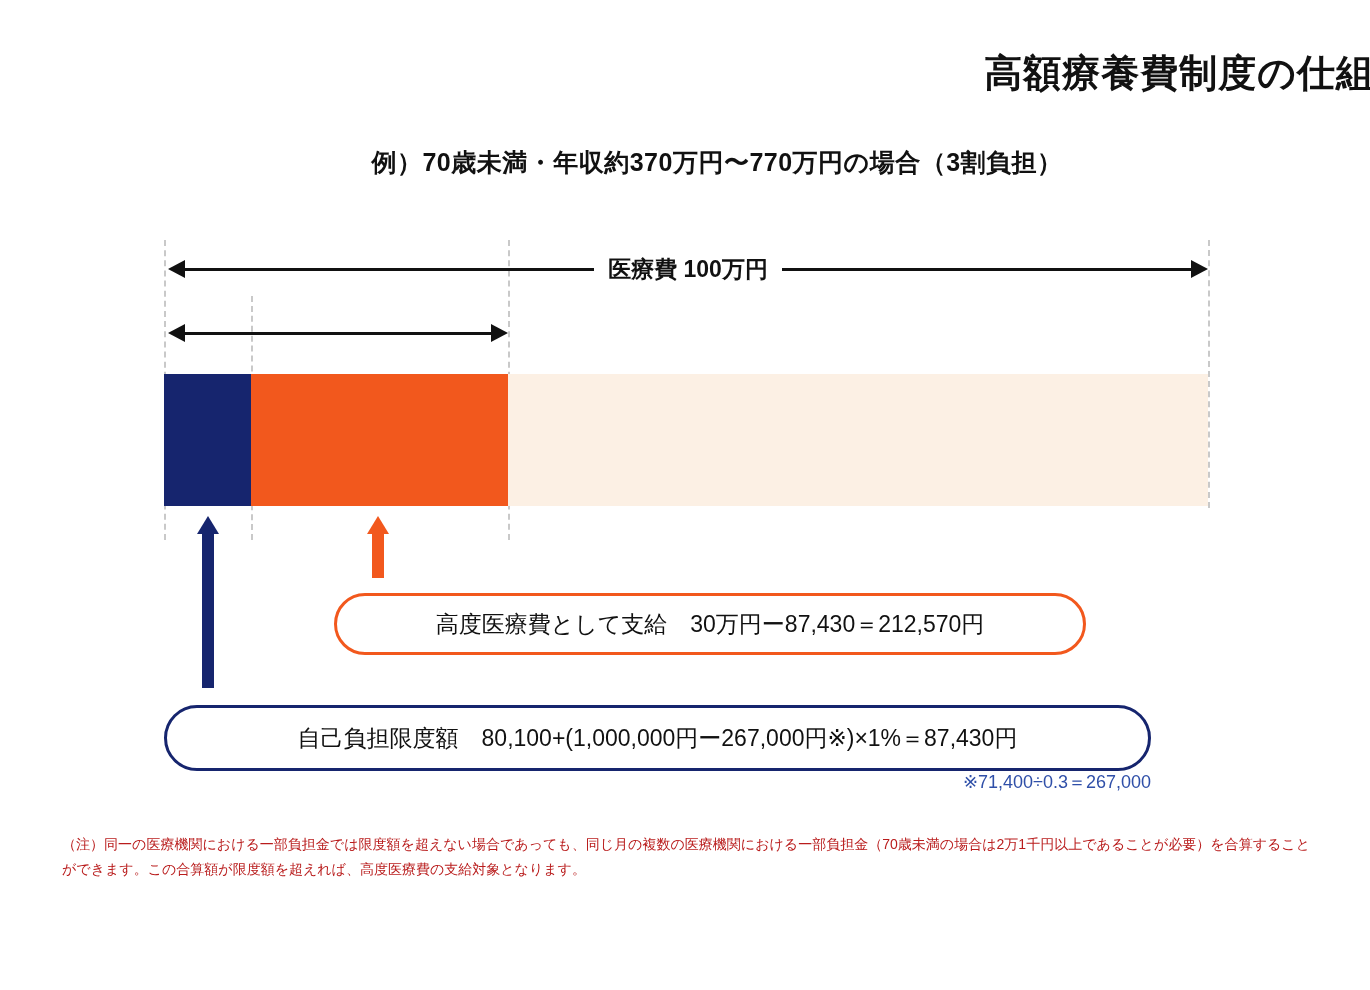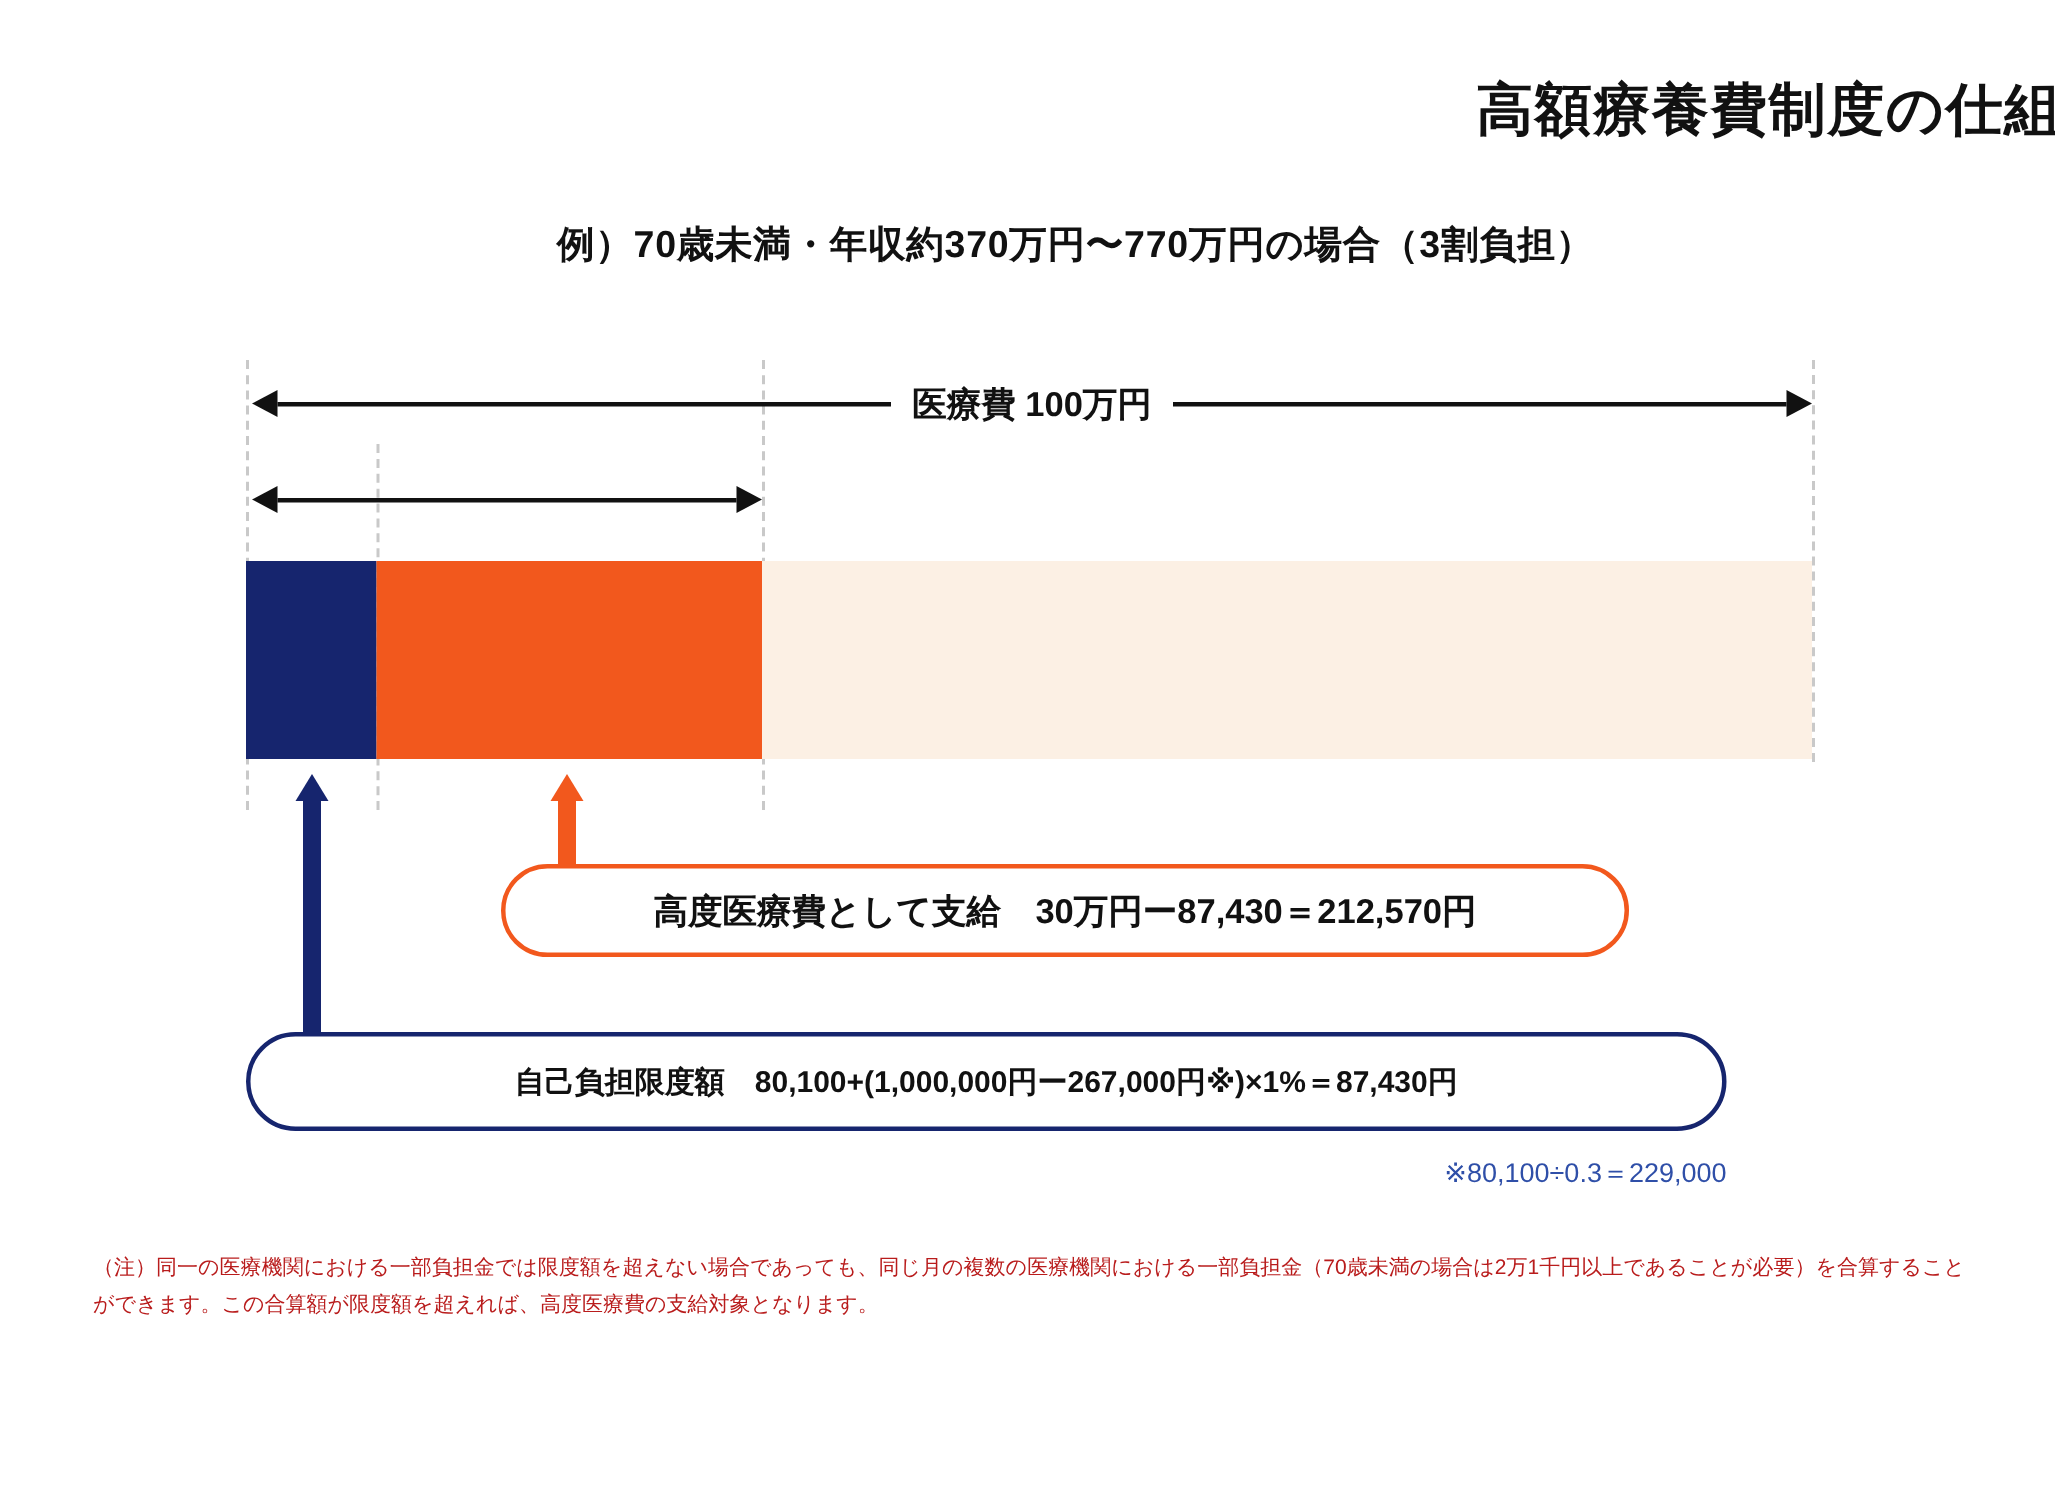--- a/index.html
+++ b/index.html
@@ -131,42 +131,43 @@
   .uparrow-refund .shaft { height: 46px; background: #f2581d; }
   .uparrow-refund .head { border-bottom: 18px solid #f2581d; }
 
   
   .callout {
     position: absolute;
     display: flex;
     align-items: center;
     justify-content: center;
     box-sizing: border-box;
-    font-weight: bold;
+    font-weight: normal;
     background: #ffffff;
     white-space: nowrap;
+    margin-top: 17px;
   }
   .callout-refund {
     left: 334px;
     top: 576px;
     width: 752px;
     height: 62px;
     border: 3px solid #f2581d;
     border-radius: 31px;
     font-size: 23px;
     color: #111111;
   }
   .callout-limit {
     left: 164px;
     top: 688px;
     width: 987px;
     height: 66px;
     border: 3px solid #16256e;
     border-radius: 33px;
-    font-size: 20px;
+    font-size: 23px;
     color: #111111;
   }
 
   .footnote-calc {
     position: absolute;
     left: 0;
     top: 770px;
     width: 1151px;
     text-align: right;
     font-size: 18px;
@@ -221,16 +222,16 @@
     <div class="shaft"></div>
   </div>
   <div class="uparrow uparrow-refund">
     <div class="head"></div>
     <div class="shaft"></div>
   </div>
 
   <div class="callout callout-refund">高度医療費として支給　30万円ー87,430＝212,570円</div>
   <div class="callout callout-limit">自己負担限度額　80,100+(1,000,000円ー267,000円※)×1%＝87,430円</div>
 
-  <div class="footnote-calc">※80,100÷0.3＝229,000</div>
+  <div class="footnote-calc">※71,400÷0.3＝267,000</div>
 </div>
 
 <div class="note">（注）同一の医療機関における一部負担金では限度額を超えない場合であっても、同じ月の複数の医療機関における一部負担金（70歳未満の場合は2万1千円以上であることが必要）を合算することができます。この合算額が限度額を超えれば、高度医療費の支給対象となります。</div>
 
 </body></html>

